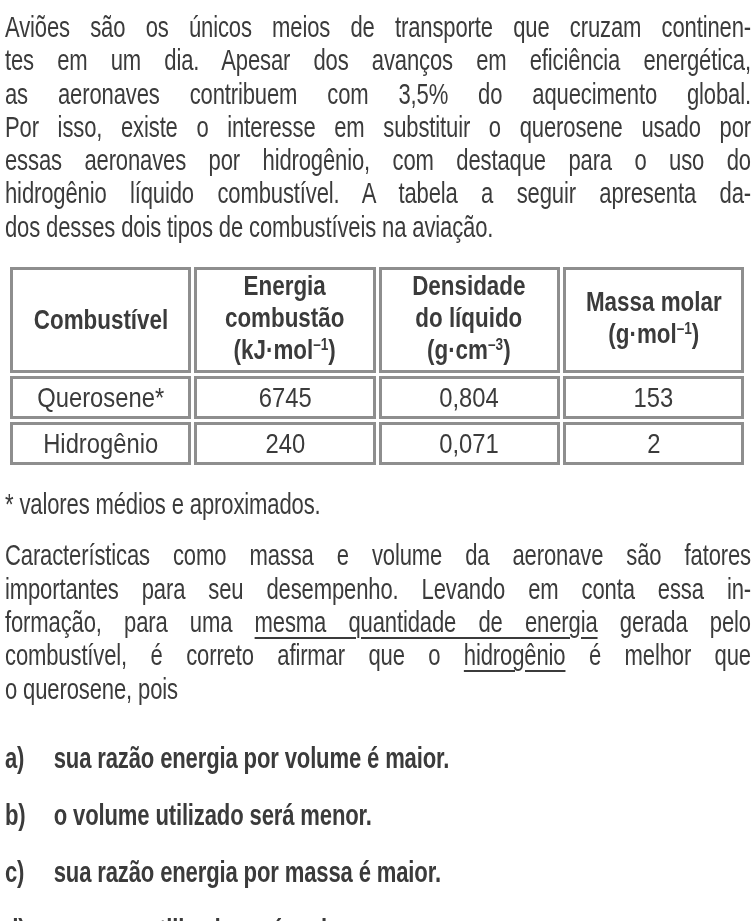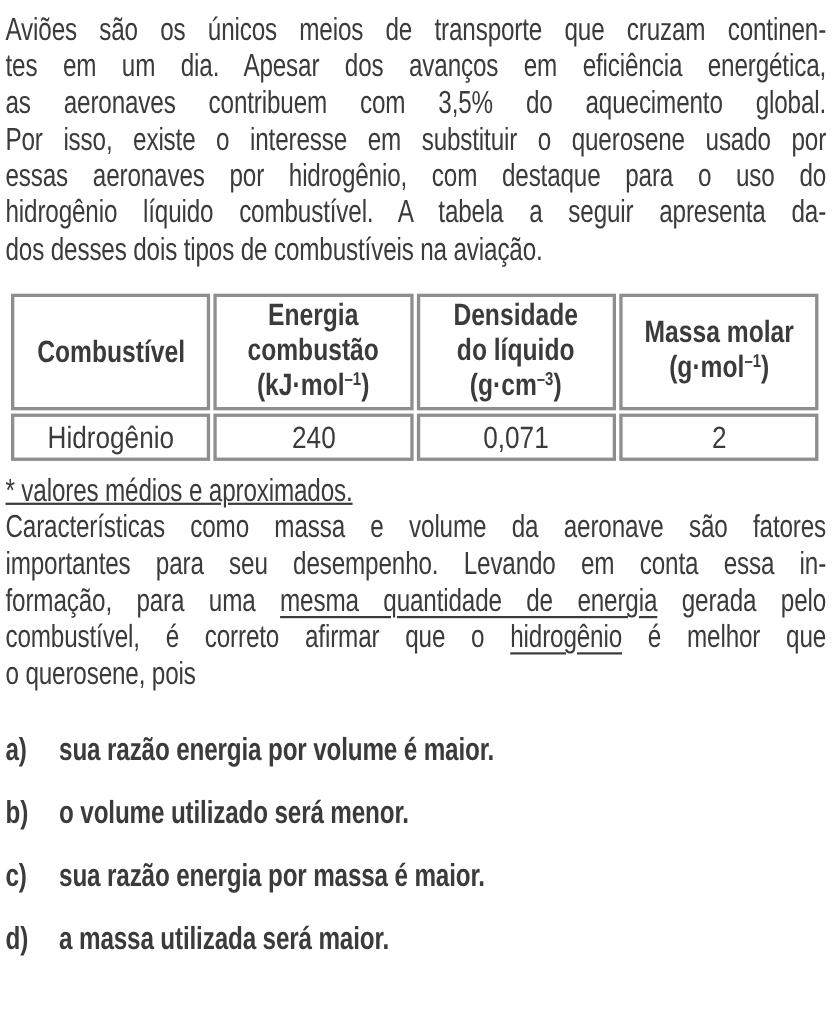--- a/index.html
+++ b/index.html
@@ -27,21 +27,21 @@
     height: 33.3px;
     letter-spacing: -0.2px;
     white-space: nowrap;
   }
   .just {
     text-align: justify;
     text-align-last: justify;
     white-space: normal;
   }
   .p1 { margin-top: 8px; }
-  .p2 { }
+  .p2 { margin-top: 18px; }
   .u-seg {
     text-decoration: underline;
     text-decoration-thickness: 2px;
     text-underline-offset: 5px;
   }
   
   table.fuel {
     margin: 20px 0 0 2px;
     width: 740px;
     border-collapse: separate;
@@ -77,21 +77,21 @@
     font-size: 28px;
     line-height: 32px;
   }
   .sup {
     font-size: 17px;
     position: relative;
     top: -9px;
     letter-spacing: 0;
   }
   
-  .footnote { margin-top: 8px; text-decoration: underline; }
+  .footnote { margin-top: 20px; }
   
   .options { margin-top: 36px; font-weight: bold; }
   .opt { margin-bottom: 24px; }
   .opt-label {
     display: inline-block;
     width: 64px;
   }
 </style>
 </head>
 <body>
@@ -129,20 +129,26 @@
           </span>
         </td>
         <td class="th hcell">
           <span class="cx">
             <span class="hl">Massa molar</span>
             <span class="hl"><span>(g·mol</span><span class="sup">–1</span><span>)</span></span>
           </span>
         </td>
       </tr>
       <tr>
+        <td class="td dcell"><span class="cx-data">Querosene*</span></td>
+        <td class="td dcell"><span class="cx-data">6745</span></td>
+        <td class="td dcell"><span class="cx-data">0,804</span></td>
+        <td class="td dcell"><span class="cx-data">153</span></td>
+      </tr>
+      <tr>
         <td class="td dcell"><span class="cx-data">Hidrogênio</span></td>
         <td class="td dcell"><span class="cx-data">240</span></td>
         <td class="td dcell"><span class="cx-data">0,071</span></td>
         <td class="td dcell"><span class="cx-data">2</span></td>
       </tr>
     </tbody>
   </table>
 
   <div class="footnote">
     <div class="tline">* valores médios e aproximados.</div>

